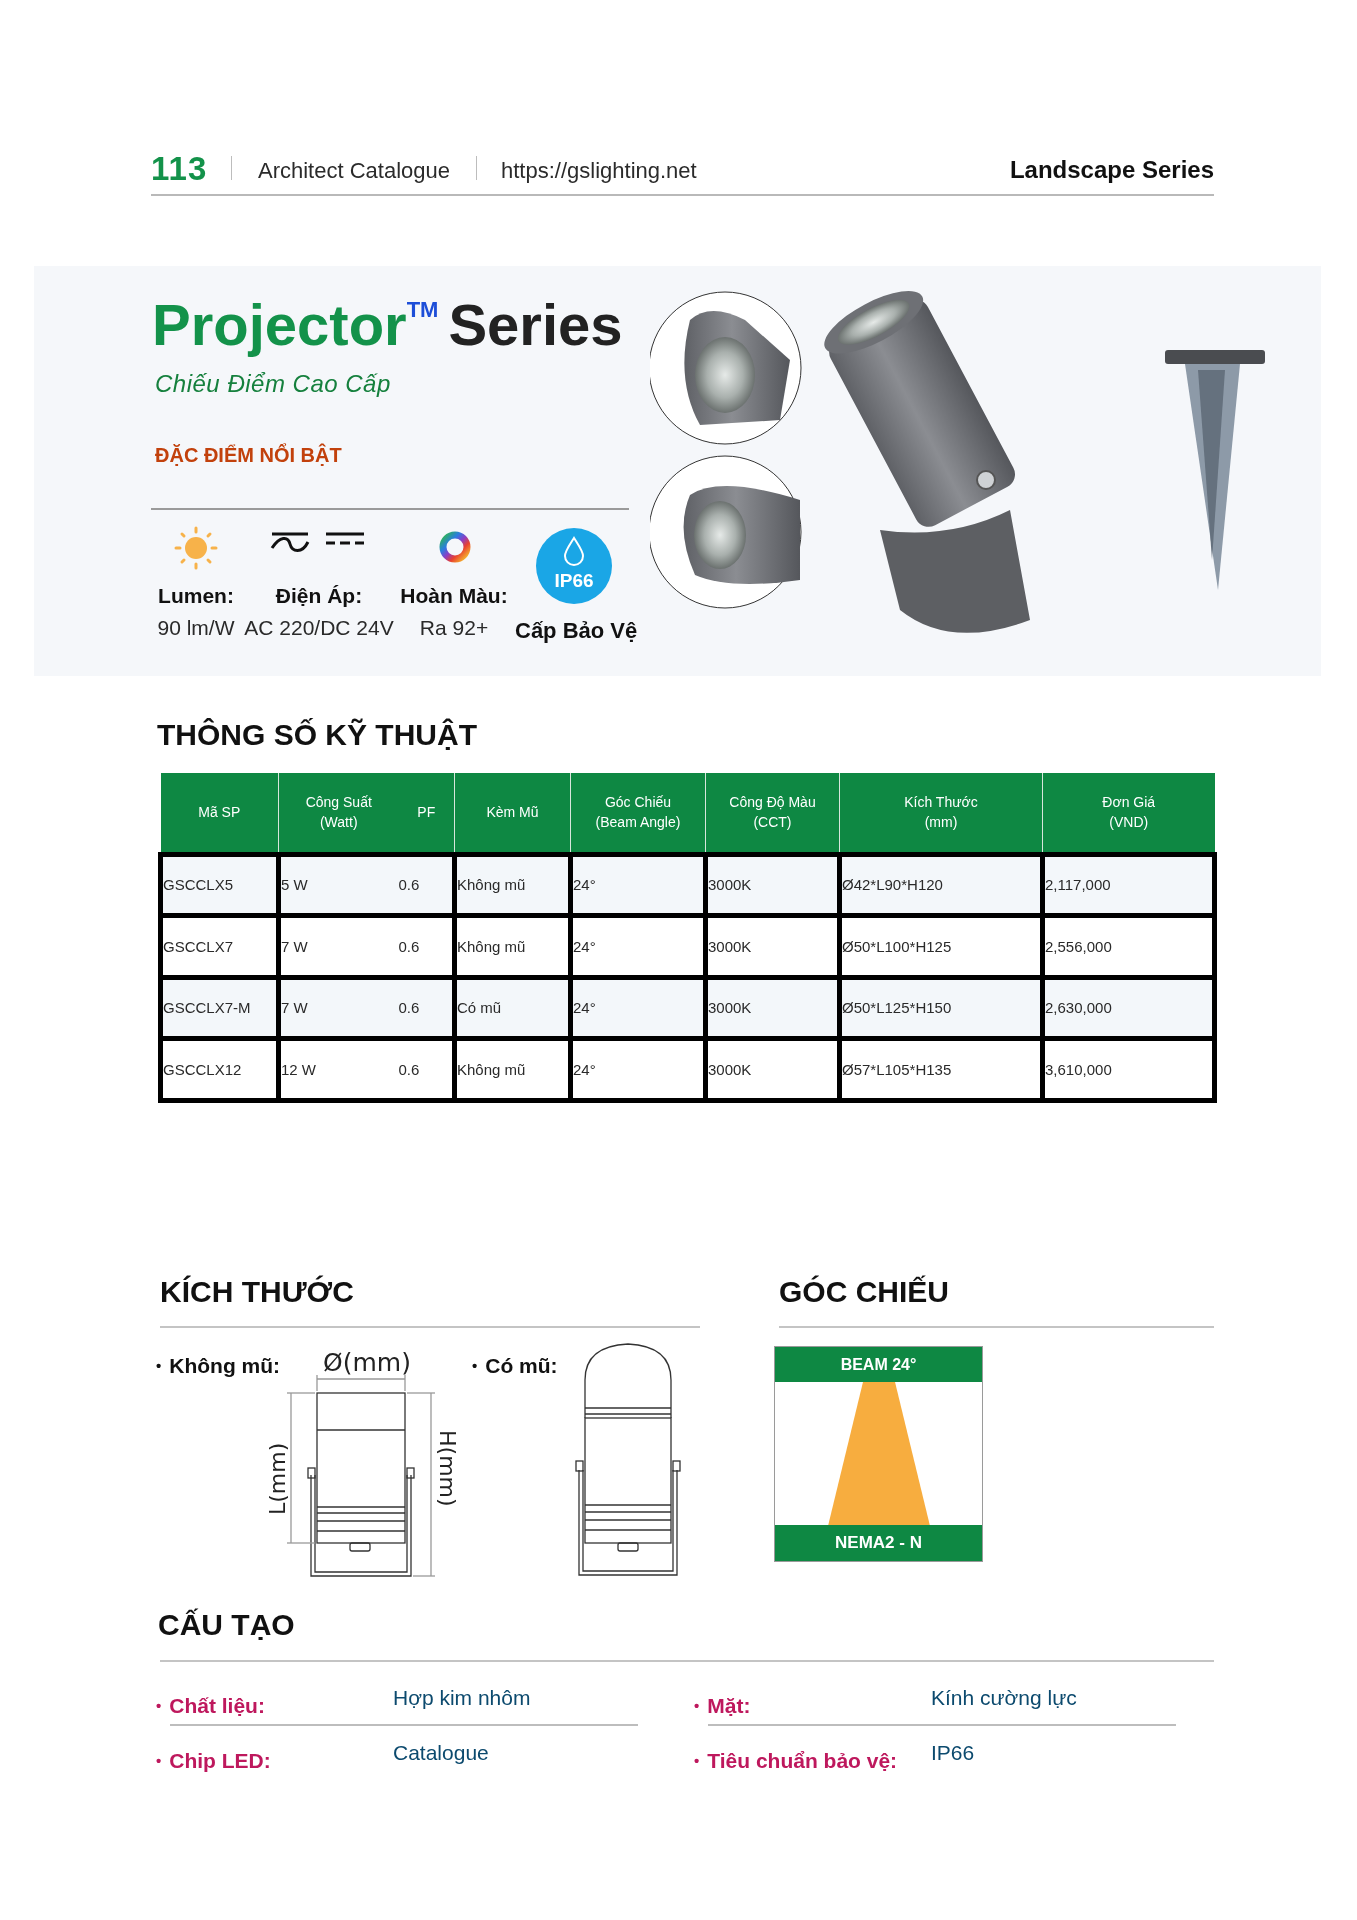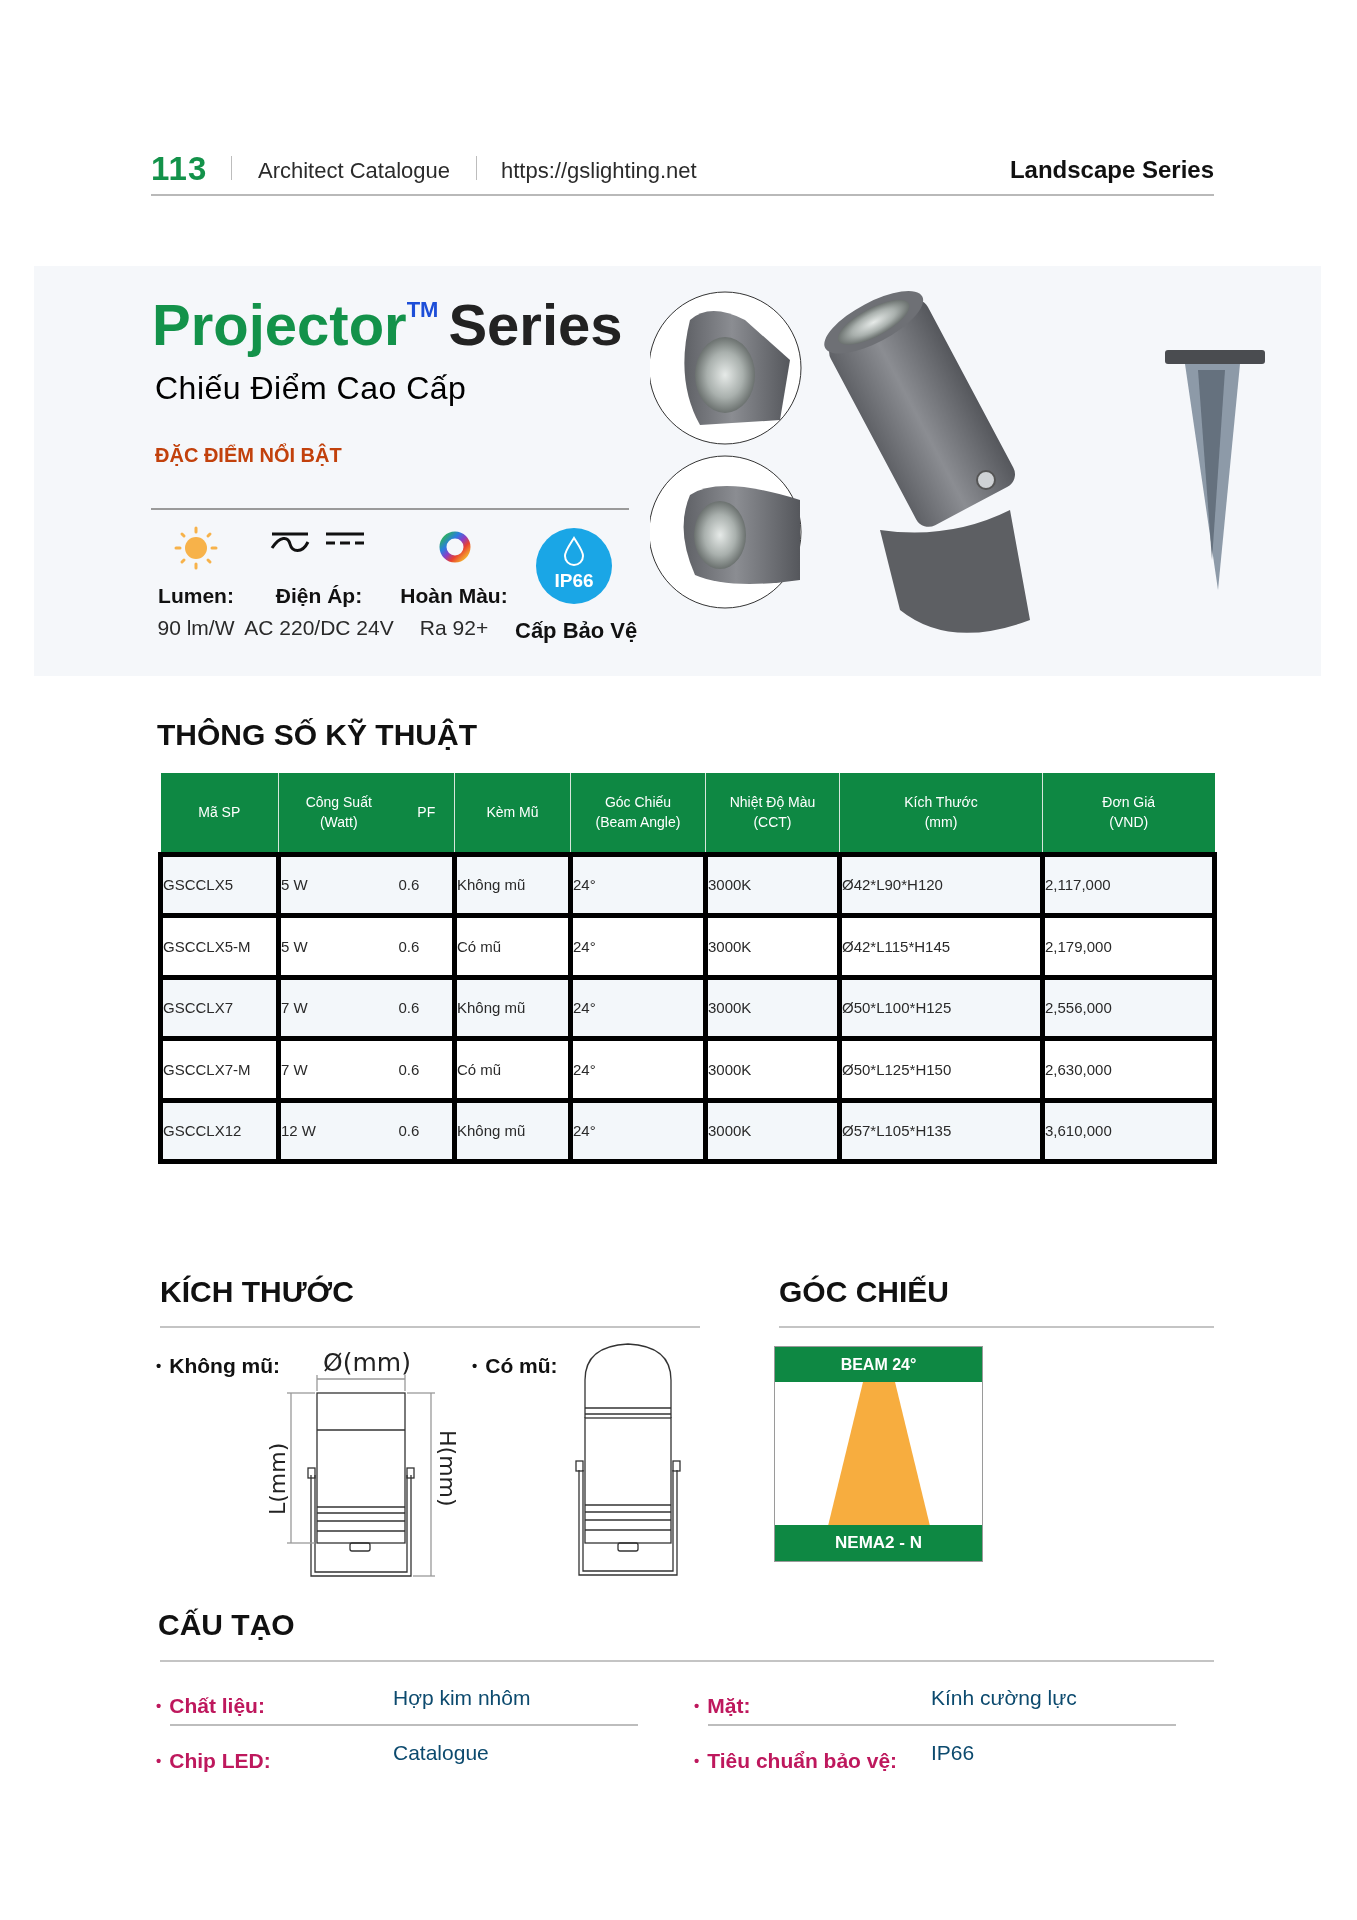--- a/index.html
+++ b/index.html
@@ -12,21 +12,21 @@
   .ph-sep { position: absolute; top: 8px; width: 1px; height: 24px; background: #bdbdbd; }
   .ph-text { position: absolute; top: 10px; font-size: 22px; color: #2b2b2b; }
   .ph-series { position: absolute; right: 0; top: 8px; font-size: 24px; font-weight: 700; color: #111; }
 
   
   .banner { position: absolute; left: 34px; top: 266px; width: 1287px; height: 410px; background: #f5f7fa; }
   .title { position: absolute; left: 118px; top: 25px; font-size: 58px; font-weight: 700; white-space: nowrap; }
   .title .green { color: #13924a; }
   .title .tm { font-size: 22px; vertical-align: 28px; color: #1d4ed8; font-weight: 700; margin-right: 10px; }
   .title .dark { color: #222; }
-  .subtitle { position: absolute; left: 121px; top: 104px; font-size: 32px; color: #000000; letter-spacing: 0.5px; }
+  .subtitle { position: absolute; left: 121px; top: 104px; font-size: 24px; color: #15803d; letter-spacing: 0.5px; font-style: italic; }
   .features-heading { position: absolute; left: 121px; top: 178px; font-size: 20px; font-weight: 700; color: #c2410c; }
   .feat-rule { position: absolute; left: 117px; top: 242px; width: 478px; height: 2px; background: #9a9a9a; }
 
   .feat { position: absolute; text-align: center; }
   .feat .lbl { font-size: 21px; font-weight: 700; color: #111; white-space: nowrap; }
   .feat .val { font-size: 21px; color: #2a2a2a; white-space: nowrap; margin-top: 8px; }
   .ip-badge { position: absolute; left: 502px; top: 262px; width: 76px; height: 76px; border-radius: 50%; background: #1aa6e6; color: #fff; text-align: center; }
   .ip-badge .ip-txt { position: absolute; left: 0; right: 0; top: 42px; font-size: 19px; font-weight: 700; }
   .ip-label { position: absolute; left: 481px; top: 352px; font-size: 22px; font-weight: 700; color: #111; white-space: nowrap; }
 
@@ -195,45 +195,35 @@
       <col style="width:203px">
       <col style="width:172px">
   </colgroup>
   <thead>
     <tr>
       <th><span>Mã SP</span></th>
       <th style="border-right:none"><span>Công Suất</span><br><span>(Watt)</span></th>
       <th style="border-left:none"><span>PF</span></th>
       <th><span>Kèm Mũ</span></th>
       <th><span>Góc Chiếu</span><br><span>(Beam Angle)</span></th>
-      <th><span>Nhiệt Độ Màu</span><br><span>(CCT)</span></th>
+      <th><span>Công Độ Màu</span><br><span>(CCT)</span></th>
       <th><span>Kích Thước</span><br><span>(mm)</span></th>
       <th><span>Đơn Giá</span><br><span>(VND)</span></th>
     </tr>
   </thead>
   <tbody>
     <tr>
       <td>GSCCLX5</td>
       <td class="nb-r">5 W</td>
       <td class="nb-l">0.6</td>
       <td>Không mũ</td>
       <td>24°</td>
       <td>3000K</td>
       <td>Ø42*L90*H120</td>
       <td>2,117,000</td>
-    </tr>
-    <tr>
-      <td>GSCCLX5-M</td>
-      <td class="nb-r">5 W</td>
-      <td class="nb-l">0.6</td>
-      <td>Có mũ</td>
-      <td>24°</td>
-      <td>3000K</td>
-      <td>Ø42*L115*H145</td>
-      <td>2,179,000</td>
     </tr>
     <tr>
       <td>GSCCLX7</td>
       <td class="nb-r">7 W</td>
       <td class="nb-l">0.6</td>
       <td>Không mũ</td>
       <td>24°</td>
       <td>3000K</td>
       <td>Ø50*L100*H125</td>
       <td>2,556,000</td>

